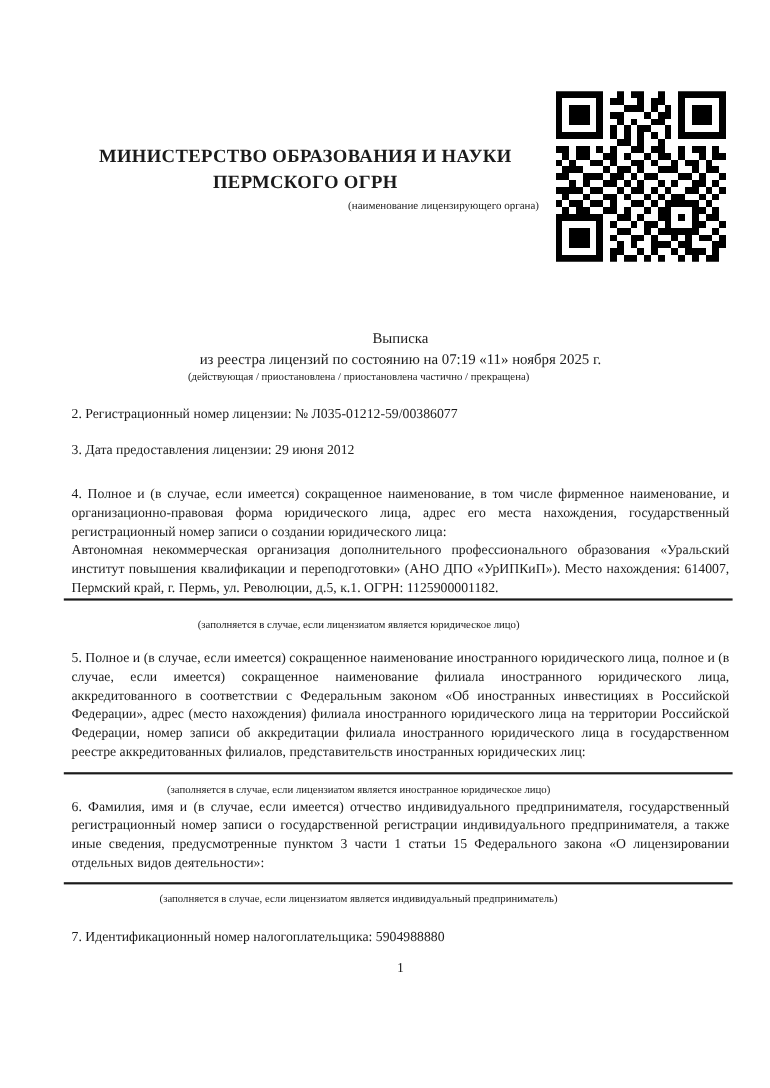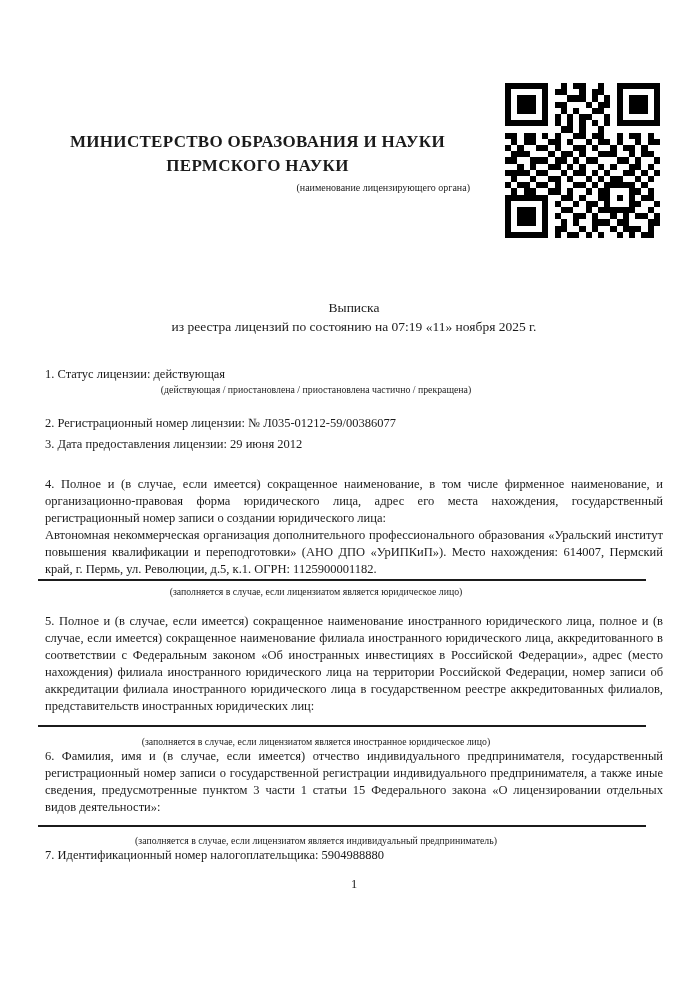--- a/index.html
+++ b/index.html
@@ -3,21 +3,21 @@
 <meta charset="utf-8">
 <style>
   html, body { margin: 0; padding: 0; background: #e9e9e9; }
   .page {
     position: relative;
     width: 700px;
     height: 989px;
     margin: 0 auto;
     background: #ffffff;
     box-sizing: border-box;
-    padding: 0 37px 0 45px;
+    padding: 0 37px 0 65px;
     overflow: hidden;
     font-family: "Liberation Serif", "DejaVu Serif", serif;
     color: #1b1b1b;
   }
   .qr {
     position: absolute;
     top: 83px;
     left: 505px;
     width: 155px;
     height: 155px;
@@ -50,38 +50,38 @@
     line-height: 17px;
   }
   .item1 { margin-top: 30px; }
   .cap {
     font-size: 9.8px;
     line-height: 13px;
     text-align: center;
     padding-right: 76px;  
   }
   .item2 { margin-top: 19px; }
-  .item3 { margin-top: 4px; }
+  .item3 { margin-top: 16px; }
   .para4 { margin-top: 23px; text-align: justify; }
   .para4-value { text-align: justify; }
   .rule {
     height: 0;
     border-top: 2px solid #1b1b1b;
     margin-left: -7px;
     width: 608px;
   }
   .rule4 { margin-top: 1px; }
-  .cap4 { margin-top: 4px; }
+  .cap4 { margin-top: 16px; }
   .para5 { margin-top: 15px; text-align: justify; }
   .rule5 { margin-top: 10px; }
   .cap5 { margin-top: 8px; }
   .para6 { text-align: justify; }
   .rule6 { margin-top: 9px; }
   .cap6 { margin-top: 7px; }
-  .item7 { }
+  .item7 { margin-top: 19px; }
   .page-number {
     margin-top: 12px;
     text-align: center;
     font-size: 12.5px;
     line-height: 17px;
   }
   .qr svg rect { stroke: none; }
 </style>
 </head>
 <body>
@@ -416,31 +416,30 @@
         <rect x="15" y="24" width="1" height="1" fill="#000000"></rect>
         <rect x="18" y="24" width="1" height="1" fill="#000000"></rect>
         <rect x="20" y="24" width="1" height="1" fill="#000000"></rect>
         <rect x="22" y="24" width="1" height="1" fill="#000000"></rect>
         <rect x="23" y="24" width="1" height="1" fill="#000000"></rect>
       </svg></div>
 
   <div class="ministry">
     <div class="ministry-name">
       <div>МИНИСТЕРСТВО ОБРАЗОВАНИЯ И НАУКИ</div>
-      <div>ПЕРМСКОГО НАУКИ</div>
+      <div>ПЕРМСКОГО ОГРН</div>
     </div>
     <div class="ministry-cap">(наименование лицензирующего органа)</div>
   </div>
 
   <div class="doc-title">
     <div>Выписка</div>
     <div>из реестра лицензий по состоянию на 07:19 «11» ноября 2025 г.</div>
   </div>
 
-  <div class="body-text item1">1. Статус лицензии: действующая</div>
   <div class="cap">(действующая / приостановлена / приостановлена частично / прекращена)</div>
 
   <div class="body-text item2">2. Регистрационный номер лицензии: № Л035-01212-59/00386077</div>
 
   <div class="body-text item3">3. Дата предоставления лицензии: 29 июня 2012</div>
 
   <div class="body-text para4">4. Полное и (в случае, если имеется) сокращенное наименование, в том числе фирменное наименование, и организационно-правовая форма юридического лица, адрес его места нахождения, государственный регистрационный номер записи о создании юридического лица:</div>
   <div class="body-text para4-value">Автономная некоммерческая организация дополнительного профессионального образования «Уральский институт повышения квалификации и переподготовки» (АНО ДПО «УрИПКиП»). Место нахождения: 614007, Пермский край, г. Пермь, ул. Революции, д.5, к.1. ОГРН: 1125900001182.</div>
   <div class="rule rule4"></div>
   <div class="cap cap4">(заполняется в случае, если лицензиатом является юридическое лицо)</div>

